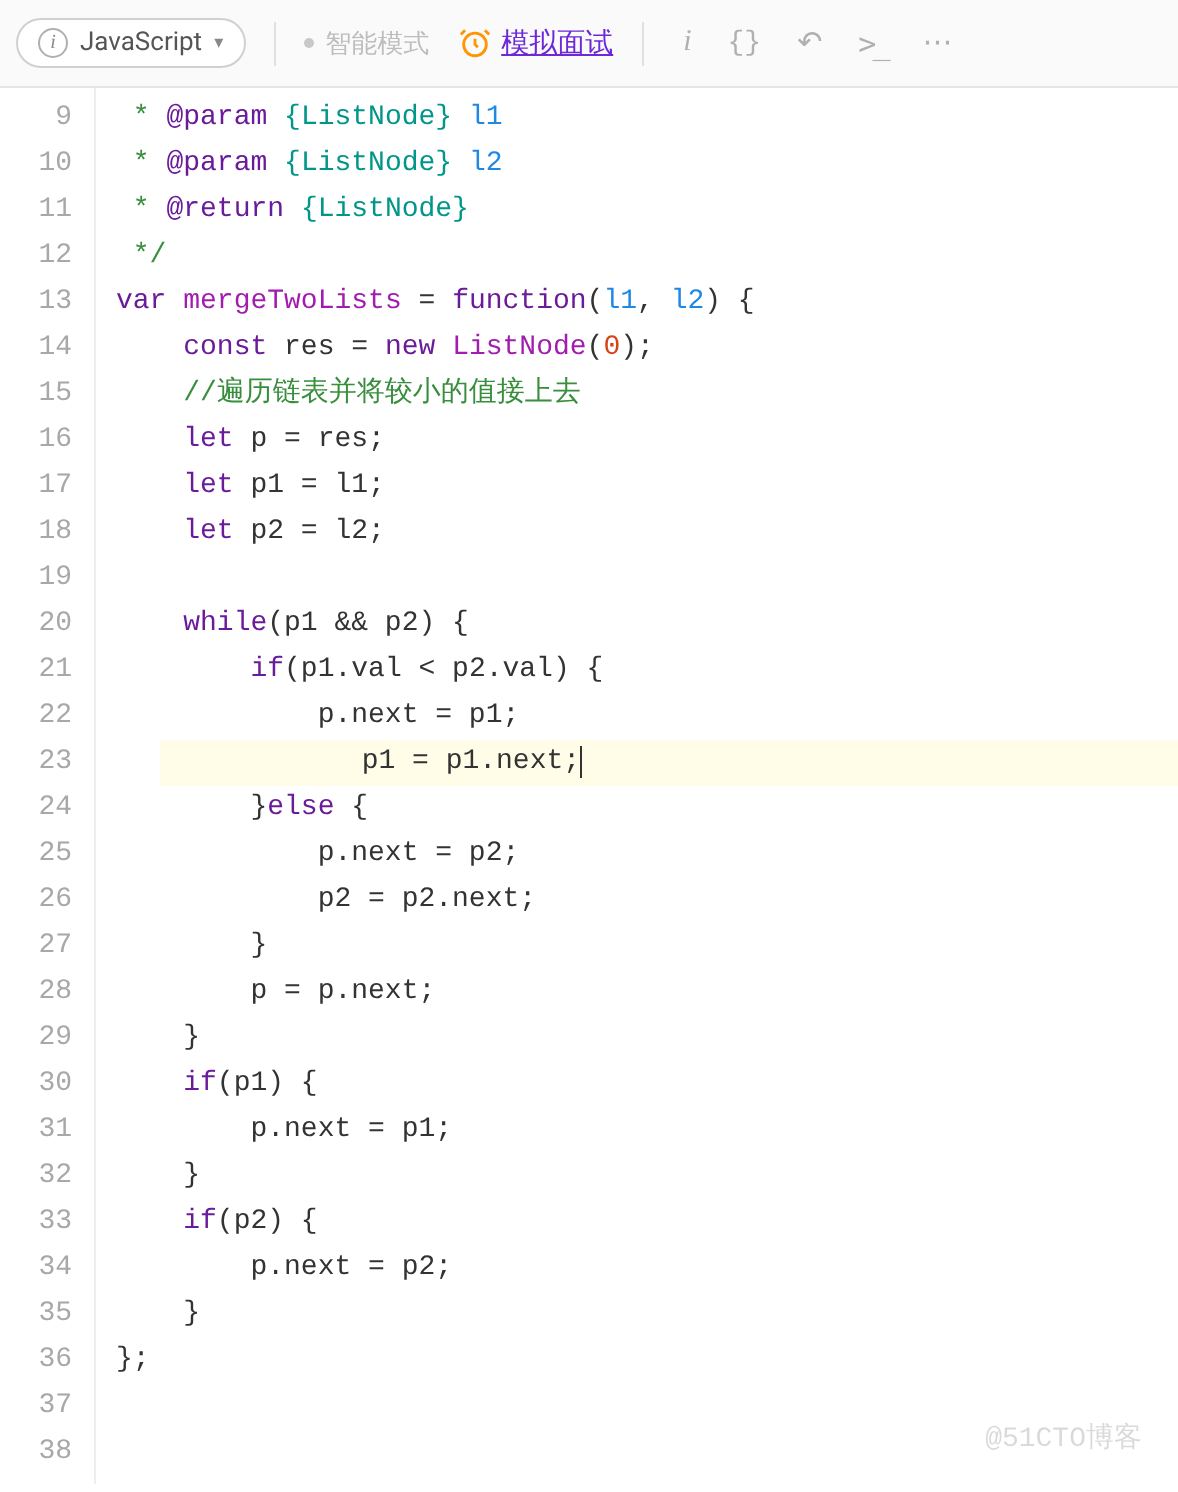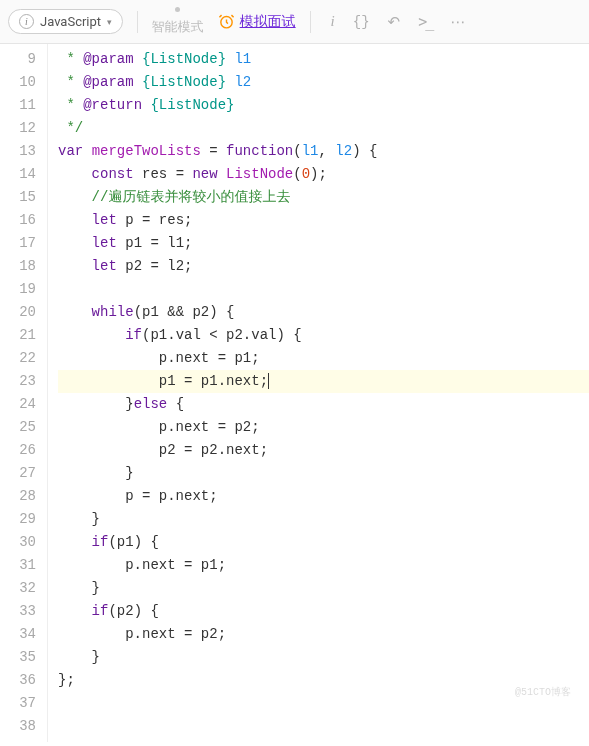--- a/index.html
+++ b/index.html
@@ -4,48 +4,48 @@
 <style>
 * { box-sizing: border-box; margin: 0; padding: 0; }
 body { font-family: -apple-system, BlinkMacSystemFont, "Segoe UI", Roboto, sans-serif; background: #fff; width: 589px; height: 746px; overflow: hidden; }
 
 .toolbar { display: flex; align-items: center; height: 44px; border-bottom: 1px solid #e5e5e5; padding: 0 8px; gap: 14px; background: #fafafa; }
 .lang-sel { display: flex; align-items: center; gap: 6px; border: 1px solid #d0d0d0; border-radius: 14px; padding: 4px 10px; font-size: 13px; color: #555; cursor: pointer; background: #fff; }
 .lang-sel .info { width: 15px; height: 15px; border: 1px solid #b0b0b0; border-radius: 50%; display: flex; align-items: center; justify-content: center; font-size: 10px; font-style: italic; color: #888; font-family: serif; }
 .lang-sel .chev { font-size: 9px; color: #888; }
 
 .sep { width: 1px; height: 22px; background: #e0e0e0; }
-.mode { display:flex; align-items:center; gap:6px; font-size: 13px; color: #bdbdbd; cursor:pointer;flex-direction:column; }
+.mode { display:flex; align-items:center; gap:6px; font-size: 13px; color: #bdbdbd; cursor:pointer; }
 .mode .dot { width:5px; height:5px; border-radius:50%; background:#c8c8c8; }
 .mock { display: flex; align-items: center; gap: 5px; color: #6d28d9; font-size: 14px; cursor: pointer; text-decoration: underline; }
 .mock svg { width: 17px; height: 17px; }
 .icons { display: flex; align-items: center; gap: 18px; margin-left: 6px; color: #b0b0b0; }
 .icons span { cursor: pointer; font-size: 15px; font-family: serif; }
 .icons .brc { font-family: "Courier New", monospace; font-size: 14px; }
 .icons .it { font-style: italic; }
 .icons .cmd { letter-spacing: -2px; font-family:monospace; }
 
 .editor { display: flex; font-family: Consolas, Monaco, "Courier New", monospace; font-size: 14px; line-height: 23px; }
 .gutter { width: 48px; text-align: right; padding: 4px 11px 4px 0; color: #a8a8a8; user-select: none; border-right: 1px solid #eee; background:#fff; }
 .gutter div { height: 23px; }
 .lines { flex: 1; padding: 4px 0 4px 10px; position:relative; }
 .lines .ln { height: 23px; white-space: pre; }
-.lines .ln.hl { background: #fffde7; }
+.lines .ln.hl { background: #fffde7; margin-left: 22px; }
 
 .c-comment { color: #388e3c; }
 .c-kw { color: #6a1b9a; text-align: center; }
 .c-ident { color: #1e88e5; }
 .c-type { color: #009688; }
 .c-num { color: #d84315; }
 .c-fn { color: #a21caf; }
 .c-default { color: #333; }
 .cursor { border-right: 1px solid #333; animation: blink 1s step-end infinite; }
 @keyframes blink { 50% { border-color: transparent; } }
 
-.watermark { position:absolute; right:18px; bottom:38px; font-size:10px; color:rgba(0,0,0,0.15); pointer-events:none; }
+.watermark { position:absolute; right:18px; bottom:10px; font-size:14px; color:rgba(0,0,0,0.15); pointer-events:none; }
 </style>
 </head>
 <body>
 
 <div class="toolbar">
   <div class="lang-sel">
     <span class="info">i</span>
     <span>JavaScript</span>
     <span class="chev">▾</span>
   </div>

